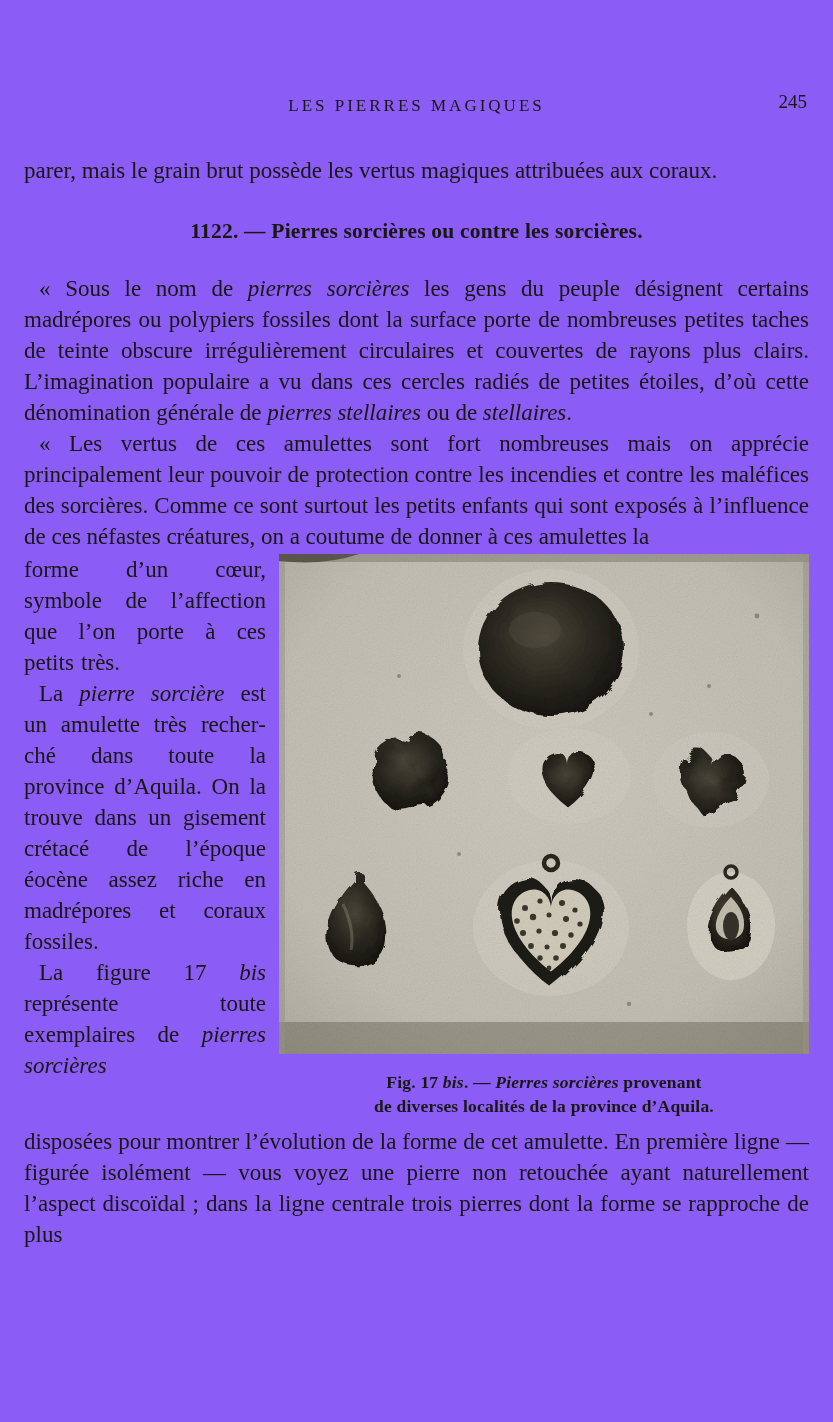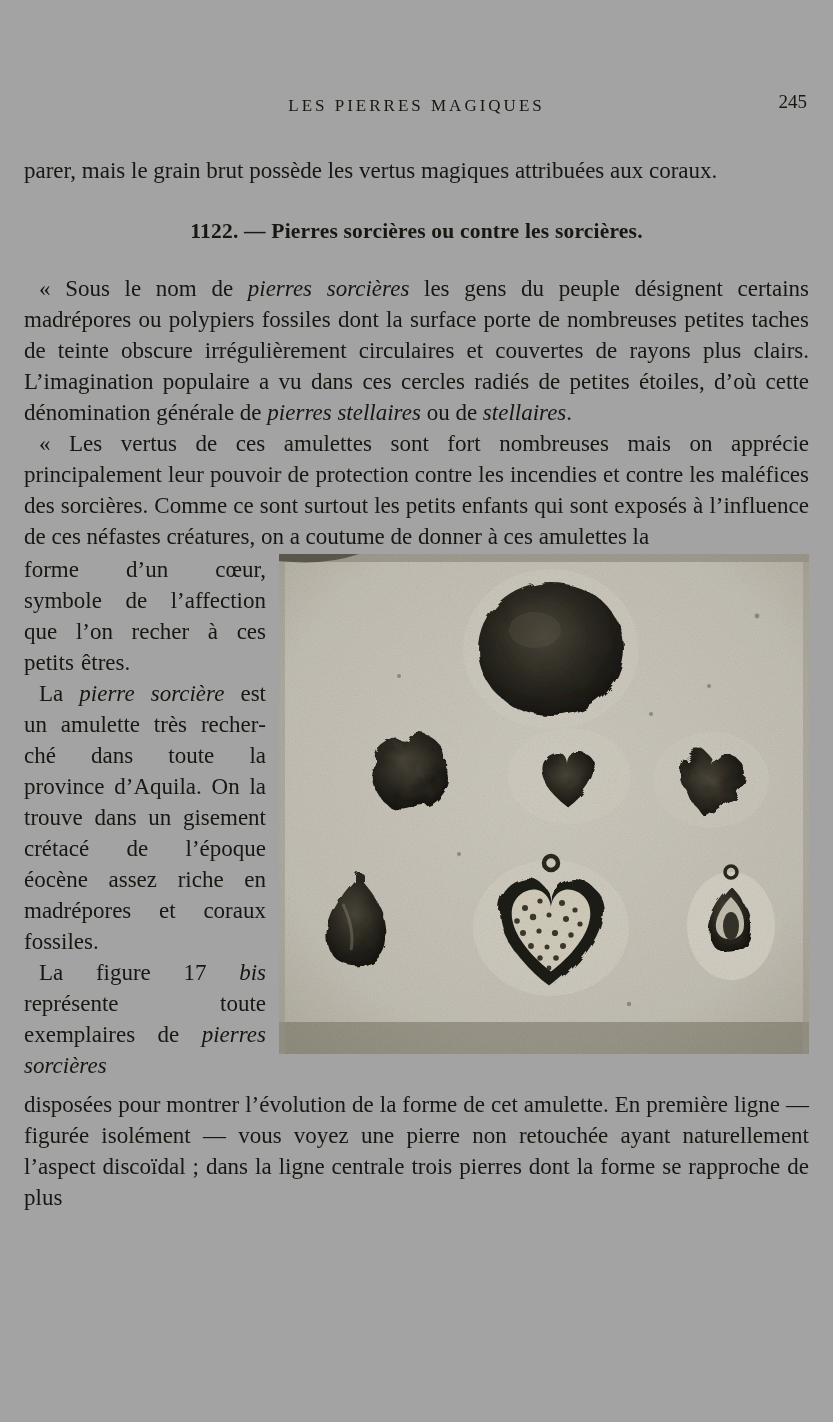--- a/index.html
+++ b/index.html
@@ -1,21 +1,21 @@
 <!DOCTYPE html>
 <html><head>
 <meta charset="utf-8">
 <style>
   html,body { margin:0; padding:0; background:#ffffff; }
   .page {
     position:relative;
     width:833px; height:1422px;
     box-sizing:border-box;
     padding:86px 24px 0 24px;
-    background:#a3a3a3;
+    background:#8b5cf6;
     color:#181712;
     font-family:"Liberation Serif","DejaVu Serif",serif;
     font-size:23px; line-height:31px;
     overflow:hidden;
   }
   p { margin:0; text-align:justify; }
   .indent { text-indent:15px; }
   .it { font-style:italic; }
 
   .running-head { position:relative; height:30px; margin-bottom:22px; }
@@ -57,21 +57,21 @@
   <p class="intro"><span>parer, mais le grain brut possède les vertus magiques attribuées aux coraux.</span></p>
 
   <h2 class="section-heading">1122. — Pierres sorcières ou contre les sorcières.</h2>
 
   <p class="indent"><span>« Sous le nom de </span><span class="it">pierres sorcières</span><span> les gens du peuple désignent certains madrépores ou polypiers fossiles dont la surface porte de nombreuses petites taches de teinte obscure irrégulièrement circulaires et couvertes de rayons plus clairs. L’imagination populaire a vu dans ces cercles radiés de petites étoiles, d’où cette dénomination générale de </span><span class="it">pierres stellaires</span><span> ou de </span><span class="it">stellaires</span><span>.</span></p>
 
   <p class="indent"><span>« Les vertus de ces amulettes sont fort nombreuses mais on apprécie principalement leur pouvoir de protection contre les incendies et contre les maléfices des sorcières. Comme ce sont surtout les petits enfants qui sont exposés à l’influence de ces néfastes créatures, on a coutume de donner à ces amulettes la</span></p>
 
   <div class="mid">
     <div class="leftcol">
-      <p><span>forme d’un cœur, symbole de l’af­fection que l’on recher à ces petits êtres.</span></p>
+      <p><span>forme d’un cœur, symbole de l’af­fection que l’on porte à ces petits très.</span></p>
       <p class="indent"><span>La </span><span class="it">pierre sor­cière</span><span> est un amu­lette très recher­ché dans toute la province d’Aqui­la. On la trouve dans un gisement crétacé de l’épo­que éocène assez riche en madré­pores et coraux fossiles.</span></p>
       <p class="indent"><span>La figure 17 </span><span class="it">bis</span><span> représente toute exemplaires de </span><span class="it">pierres sorcières</span></p>
     </div>
 
     <figure class="fig">
       <div class="photo">
         <svg viewBox="0 0 530 500" width="530" height="500" xmlns="http://www.w3.org/2000/svg">
           <defs>
             <radialGradient id="bgG" cx="50%" cy="45%" r="75%">
               <stop offset="0%" stop-color="#cdc9be"></stop>
@@ -177,18 +177,22 @@
               <circle cx="180" cy="300" r="2"></circle>
               <circle cx="478" cy="62" r="2.4"></circle>
             <circle cx="120" cy="122" r="2"></circle>
               <circle cx="430" cy="132" r="2"></circle>
               <circle cx="350" cy="450" r="2.2"></circle>
           </g>
 
           <rect width="530" height="500" filter="url(#grain)" opacity="0.22" style="mix-blend-mode:multiply"></rect>
         </svg>
       </div>
+      <figcaption>
+        <div class="cap-line"><span>Fig. 17 </span><span class="it">bis</span><span>. — </span><span class="it">Pierres sorcières</span><span> provenant</span></div>
+        <div class="cap-line"><span>de diverses localités de  la  province d’Aquila.</span></div>
+      </figcaption>
     </figure>
   </div>
 
   <p class="closing"><span>disposées pour montrer l’évolution de la forme de cet amulette. En première ligne — figurée isolément — vous voyez une pierre non retouchée ayant naturellement l’aspect discoïdal ; dans la ligne centrale trois pierres dont la forme se rapproche de plus</span></p>
 
 </div>
 
 </body></html>

